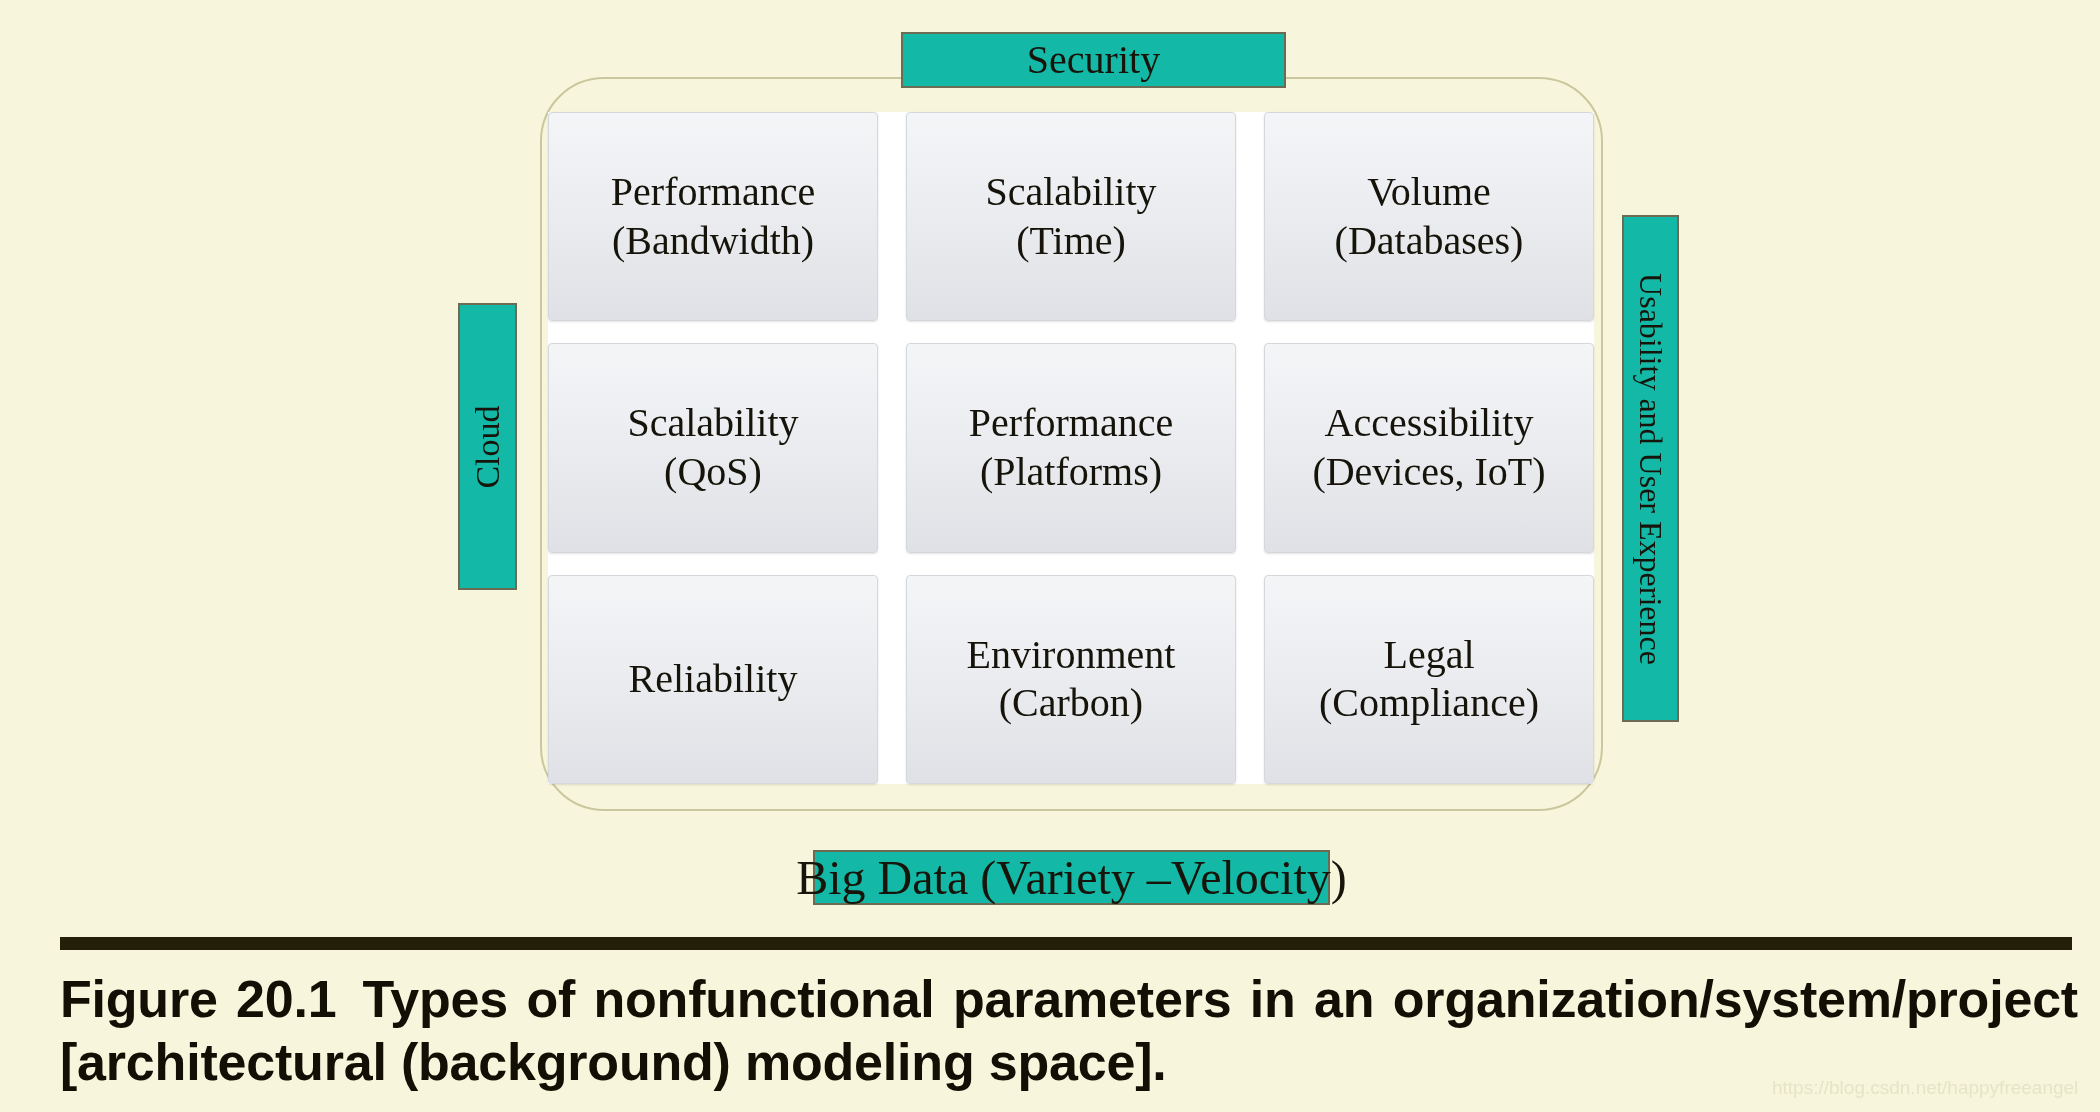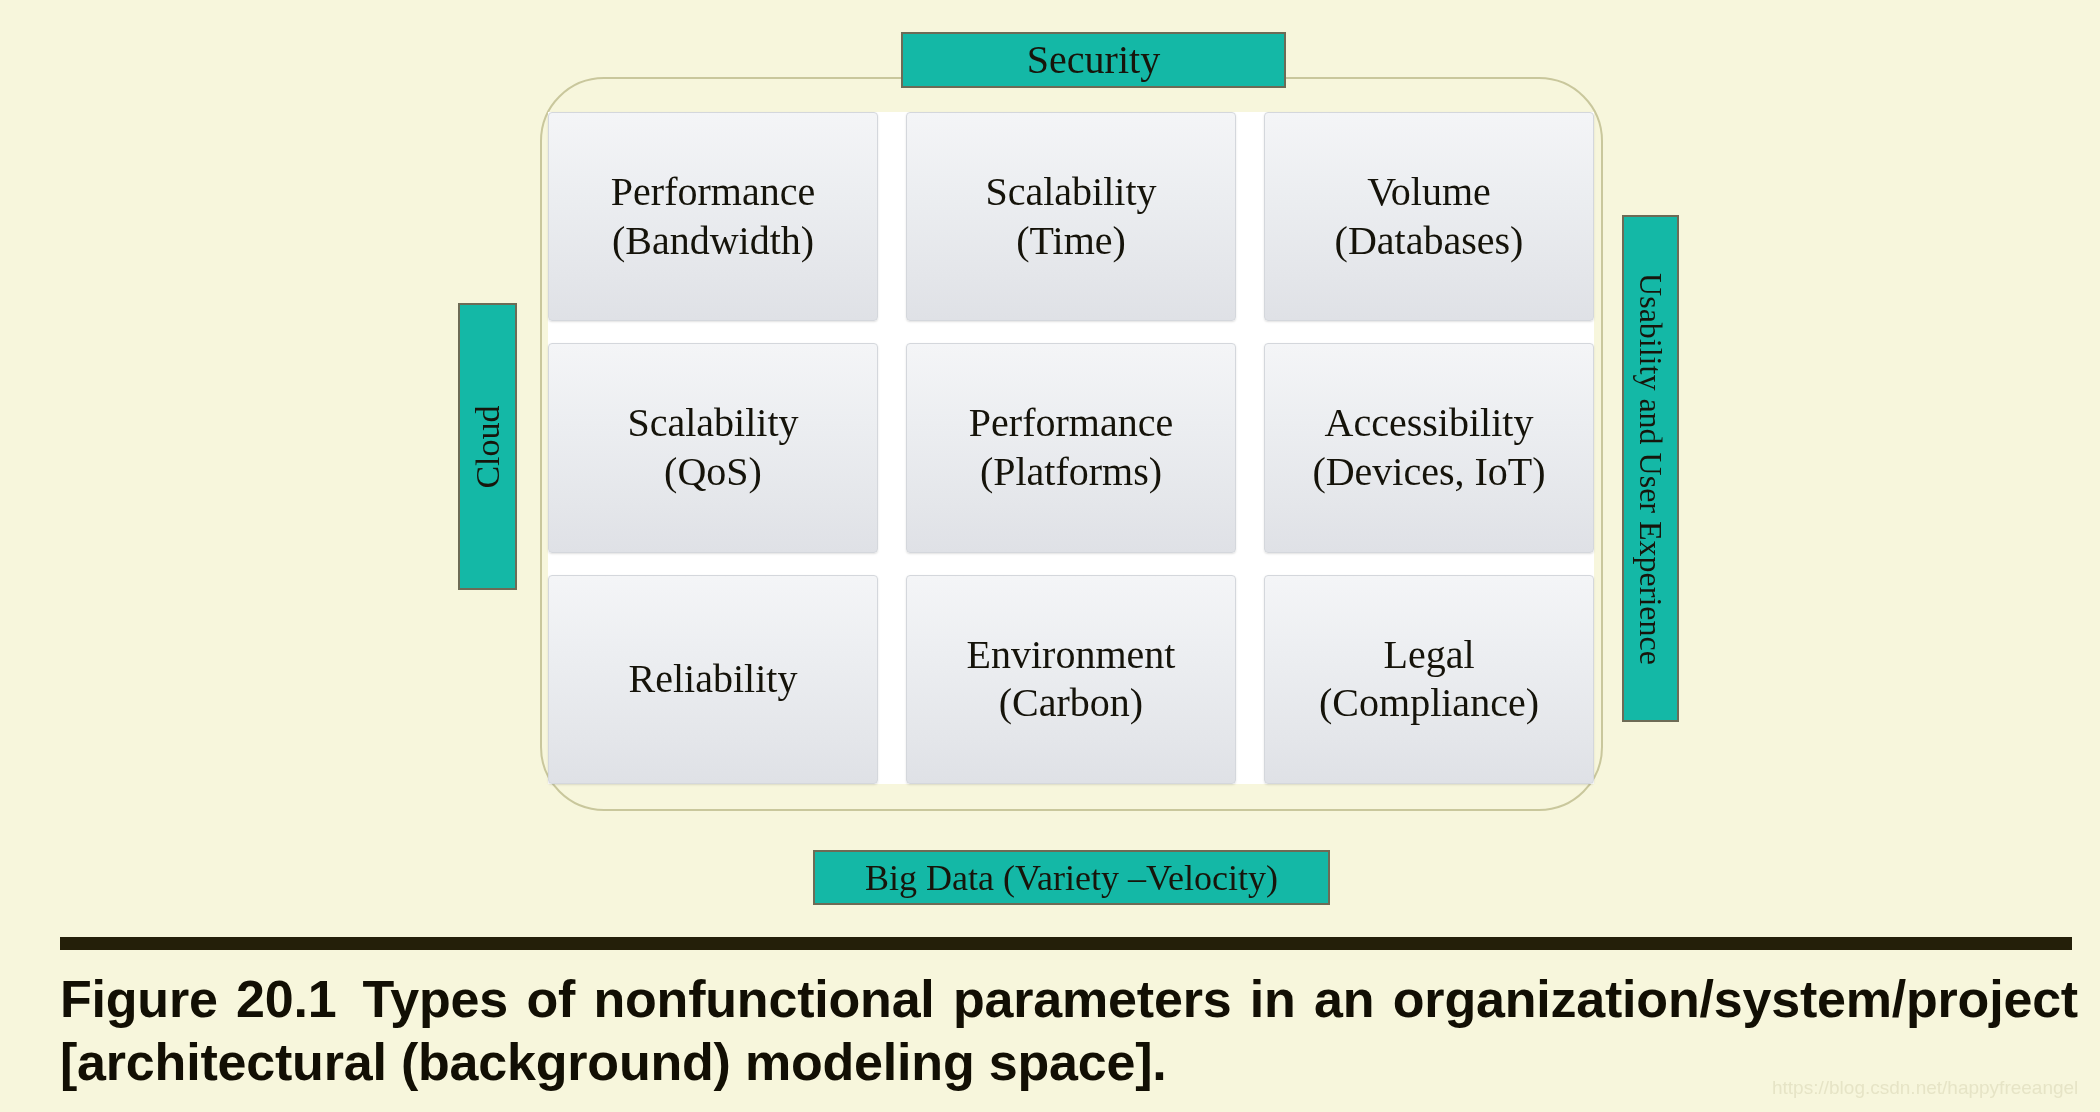--- a/index.html
+++ b/index.html
@@ -46,21 +46,21 @@
     width: 385px;
     height: 56px;
     font-size: 40px;
   }
 
   #bigdata-box {
     left: 813px;
     top: 850px;
     width: 517px;
     height: 55px;
-    font-size: 36px;
+    font-size: 48px;
   }
 
   #cloud-box {
     left: 458px;
     top: 303px;
     width: 59px;
     height: 287px;
     font-size: 34px;
   }
   #cloud-box .edge-label {

